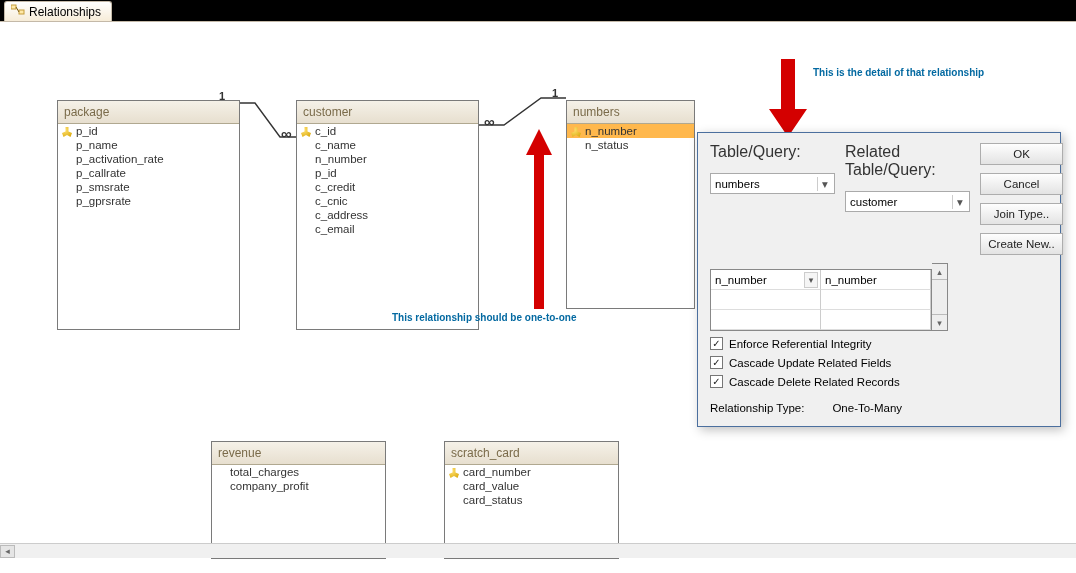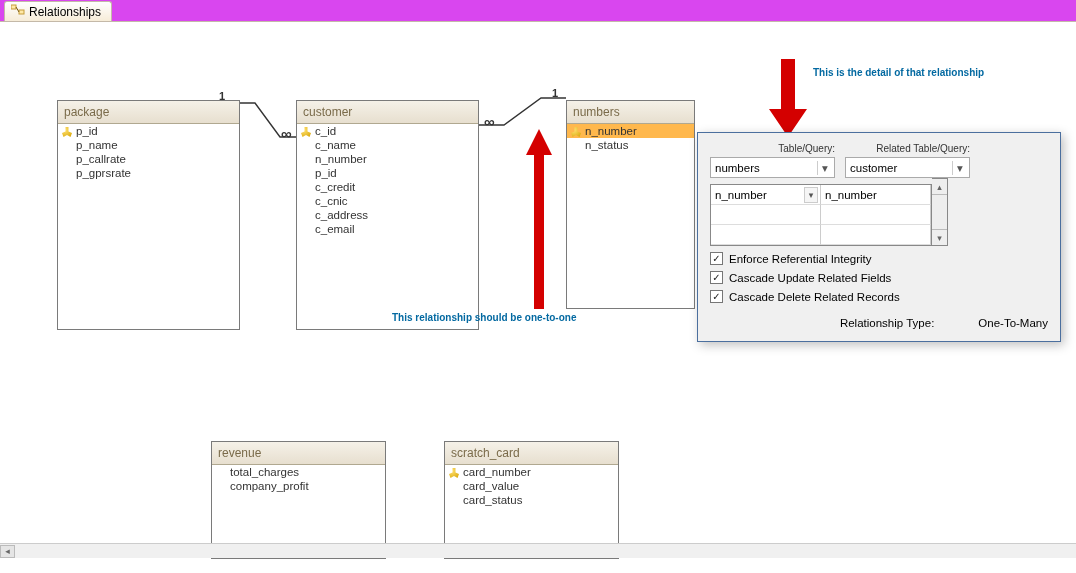--- a/index.html
+++ b/index.html
@@ -7,21 +7,21 @@
     margin: 0;
     font-family: "Segoe UI", Tahoma, sans-serif;
     font-size: 12px;
     background: #fff;
     width: 1076px;
     height: 573px;
     overflow: hidden;
     position: relative;
   }
   .tab-bar {
-    background: #d946ef;
+    background: #000000;
     border-bottom: 1px solid #c4b9a8;
     height: 22px;
     display: flex;
     align-items: flex-end;
   }
   .tab {
     background: linear-gradient(#fff,#f6ecd8);
     border: 1px solid #c4b9a8;
     border-bottom: none;
     border-radius: 3px 3px 0 0;
@@ -115,21 +115,21 @@
   .dialog .dtitle .ctrls { position:absolute; right:4px; top:3px; display:flex; gap:2px;}
   .dialog .dtitle .ctrl {
     width:40px; height:20px;
     display:flex; align-items:center; justify-content:center;
     font-size:13px;
     color:#555;
   }
   .dialog .dtitle .close { background:#c8504b; color:#fff; border-radius:0;}
   .dialog .dcontent { padding:10px 12px 12px; }
   .dlgrid { display:grid; grid-template-columns: 125px 125px 85px; column-gap:10px; }
-  .lbl { font-size:10px; color:#333; margin-bottom:3px;text-align:right;}
+  .lbl { font-size:16px; color:#333; margin-bottom:12px;}
   .combo {
     border:1px solid #aaa; background:#fff; height:21px;
     display:flex; align-items:center; justify-content:space-between;
     padding:0 2px 0 4px; font-size:11.5px;
   }
   .combo .arrow { width:15px; text-align:center; color:#555; border-left:1px solid #ccc;}
   .fieldgrid {
     margin-top:6px;
     border:1px solid #888;
     background:#fff;
@@ -153,21 +153,21 @@
   .chkbox { width:13px; height:13px; border:1px solid #767676; background:#fff; display:flex; align-items:center; justify-content:center; font-size:10px; color:#1a1a1a;}
   .dbtn {
     width:83px; height:22px;
     border:1px solid #adadad;
     background:linear-gradient(#fefefe,#e3e3e3);
     font-size:11.5px;
     display:flex; align-items:center; justify-content:center;
     margin-bottom:8px;
     color:#222;
   }
-  .reltype { display:flex; gap:44px; margin-top:14px; font-size:11.5px;justify-content:flex-end;}
+  .reltype { display:flex; gap:28px; margin-top:14px; font-size:11.5px;}
   .anno { position:absolute; color:#0369a1; font-weight:bold; font-size:10px; }
   .arrow-svg { position:absolute; }
 </style>
 </head>
 <body>
 
 <div class="tab-bar">
   <div class="tab">
     <span class="tab-icon">
       <svg width="14" height="12">
@@ -180,21 +180,23 @@
   </div>
 </div>
 
 <div class="canvas">
 
   <div class="tablebox" style="left:57px; top:49px; width:183px; height:230px;">
     <div class="title">package</div>
     <div class="body">
         <div class="field pk">p_id</div>
         <div class="field">p_name</div>
+        <div class="field">p_activation_rate</div>
         <div class="field">p_callrate</div>
+        <div class="field">p_smsrate</div>
         <div class="field">p_gprsrate</div>
       </div>
   </div>
 
   <div class="tablebox" style="left:296px; top:49px; width:183px; height:230px;">
     <div class="title">customer</div>
     <div class="body">
         <div class="field pk">c_id</div>
         <div class="field">c_name</div>
         <div class="field">n_number</div>
@@ -262,20 +264,26 @@
             <span>numbers</span>
             <span class="arrow">▾</span>
           </div>
         </div>
         <div>
           <div class="lbl">Related Table/Query:</div>
           <div class="combo">
             <span>customer</span>
             <span class="arrow">▾</span>
           </div>
+        </div>
+        <div>
+          <div class="dbtn">OK</div>
+          <div class="dbtn">Cancel</div>
+          <div class="dbtn">Join Type..</div>
+          <div class="dbtn">Create New..</div>
         </div>
         <div style="grid-column:1 / span 2; display:flex;">
           <div class="fieldgrid">
             <div class="cell">
               <span>n_number</span>
               <span class="arrow">▾</span>
             </div>
             <div class="cell">
               <span>n_number</span>
             </div>

